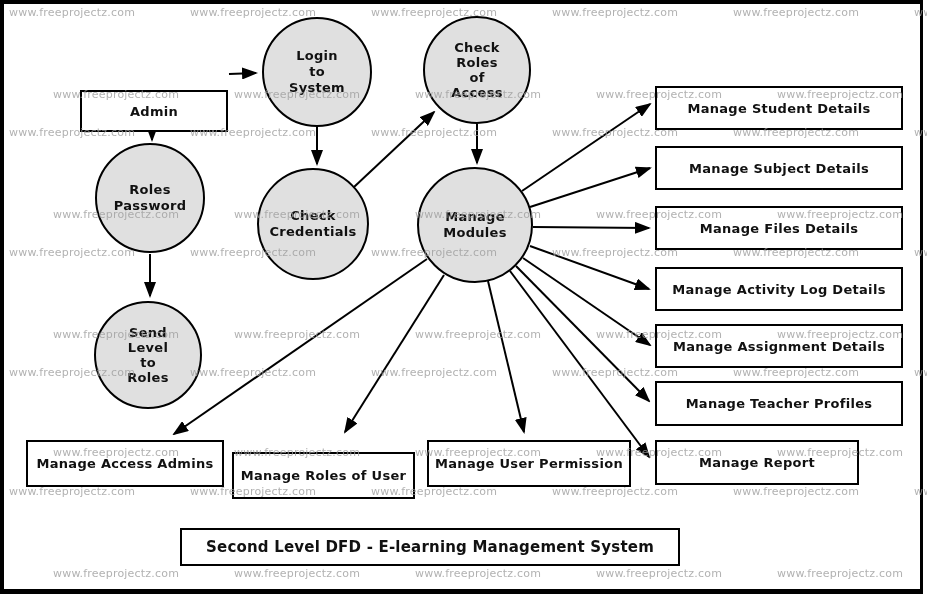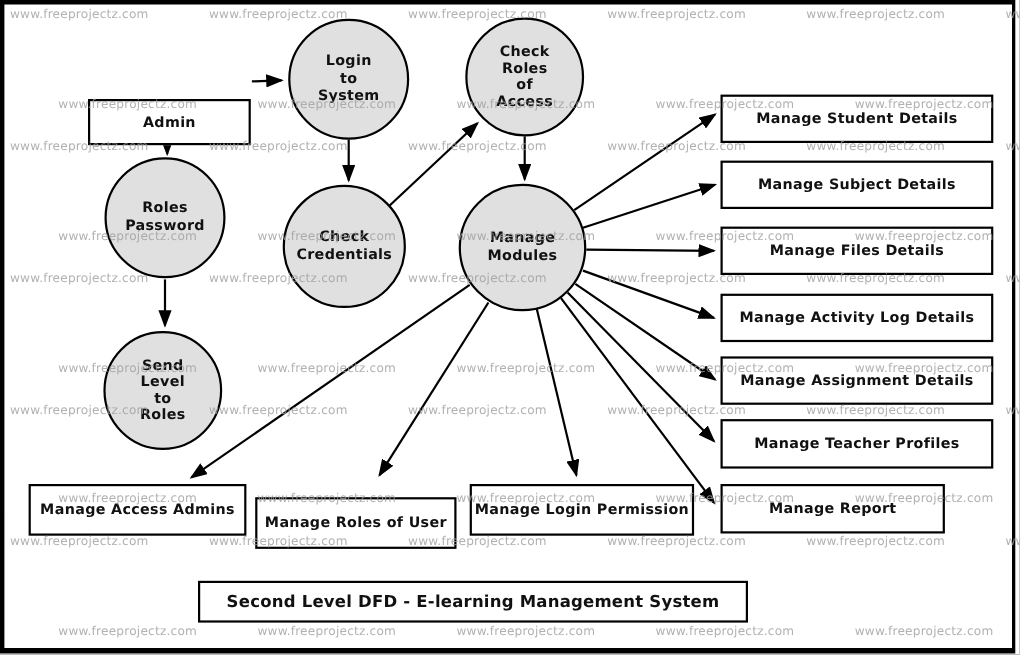--- a/index.html
+++ b/index.html
@@ -114,21 +114,21 @@
   <div class="node box" style="left:655px;top:86px;width:248px;height:44px;">Manage Student Details</div>
   <div class="node box" style="left:655px;top:146px;width:248px;height:44px;">Manage Subject Details</div>
   <div class="node box" style="left:655px;top:206px;width:248px;height:44px;">Manage Files Details</div>
   <div class="node box" style="left:655px;top:267px;width:248px;height:44px;">Manage Activity Log Details</div>
   <div class="node box" style="left:655px;top:324px;width:248px;height:44px;">Manage Assignment Details</div>
   <div class="node box" style="left:655px;top:381px;width:248px;height:45px;">Manage Teacher Profiles</div>
   <div class="node box" style="left:655px;top:440px;width:204px;height:45px;">Manage Report</div>
 
   <div class="node box" style="left:26px;top:440px;width:198px;height:47px;">Manage Access Admins</div>
   <div class="node box" style="left:232px;top:452px;width:183px;height:47px;">Manage Roles of User</div>
-  <div class="node box" style="left:427px;top:440px;width:204px;height:47px;">Manage Login Permission</div>
+  <div class="node box" style="left:427px;top:440px;width:204px;height:47px;">Manage User Permission</div>
 
   <div class="node title-box" style="left:180px;top:528px;width:500px;height:38px;text-align:right;">Second Level DFD - E-learning Management System</div>
 
   <div class="wm-layer">
       <span class="wm" style="left: 9px; top: 6px;">www.freeprojectz.com</span>
       <span class="wm" style="left: 190px; top: 6px;">www.freeprojectz.com</span>
       <span class="wm" style="left: 371px; top: 6px;">www.freeprojectz.com</span>
       <span class="wm" style="left: 552px; top: 6px;">www.freeprojectz.com</span>
       <span class="wm" style="left: 733px; top: 6px;">www.freeprojectz.com</span>
       <span class="wm" style="left: 914px; top: 6px;">www.freeprojectz.com</span>

